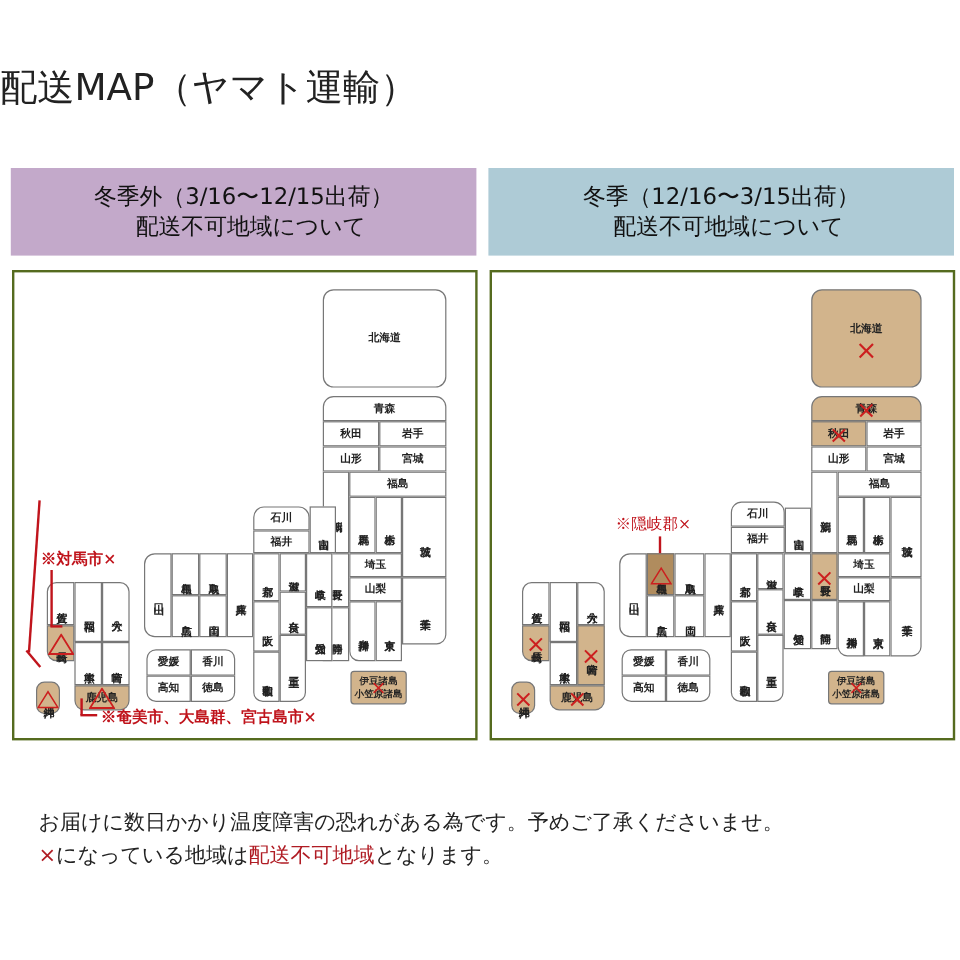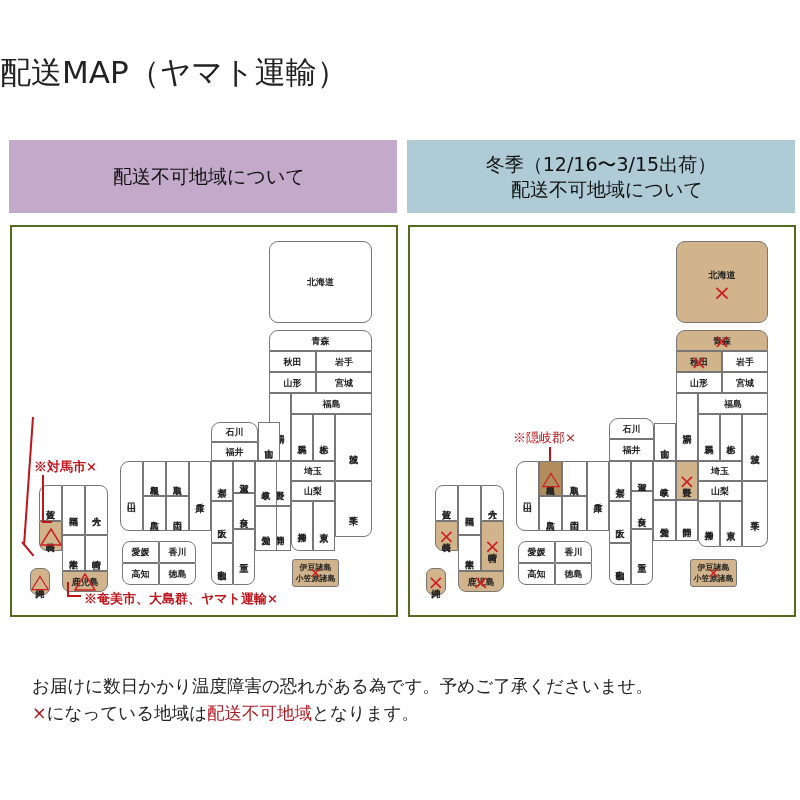--- a/index.html
+++ b/index.html
@@ -51,20 +51,21 @@
     position: absolute; left: 32px; top: 673px; font-size: 17.5px; line-height: 27px; color: #222;
   }
   .footer .red { color: #b01c24; }
 </style>
 </head>
 <body>
 
 <div class="title">配送MAP（ヤマト運輸）</div>
 
 <div class="season-head head-left">
+  <div>冬季外（3/16〜12/15出荷）</div>
   <div class="line2">配送不可地域について</div>
 </div>
 <div class="season-head head-right">
   <div>冬季（12/16〜3/15出荷）</div>
   <div class="line2">配送不可地域について</div>
 </div>
 
 <div class="map-frame frame-left">
 
   <div class="pref" style="left:257px;top:14px;width:103px;height:82px;border-radius:9px;">北海道</div>
@@ -129,21 +130,21 @@
         <polygon points="11,1 21,17 1,17" fill="none" stroke="#cc1f1f" stroke-width="1.5"></polygon>
       </svg>
   </div>
   <div class="pref x" style="left:280px;top:332px;width:47px;height:28px;flex-direction:column;font-size:8px;line-height:11px;border-radius:3px;">
     <span>伊豆諸島</span>
     <span>小笠原諸島</span>
     <span class="xmark" style="font-size:16px;">×</span>
   </div>
 
   <div class="note" style="left:22px;top:230px;">※対馬市×</div>
-  <div class="note" style="left:72px;top:362px;">※奄美市、大島群、ヤマト運輸×</div>
+  <div class="note" style="left:72px;top:362px;">※奄美市、大島群、宮古島市×</div>
 
   <div class="leader" style="left:20px;top:190px;width:2px;height:127px;transform:rotate(4deg);transform-origin:top;"></div>
   <div class="leader" style="left:9px;top:315px;width:2px;height:18px;transform:rotate(-40deg);transform-origin:top;"></div>
   <div class="leader" style="left:30px;top:248px;width:2px;height:47px;"></div>
   <div class="leader" style="left:30px;top:294px;width:10px;height:2px;"></div>
   <div class="leader" style="left:55px;top:355px;width:2px;height:14px;"></div>
   <div class="leader" style="left:55px;top:368px;width:14px;height:2px;"></div>
 </div>
 
 <div class="map-frame frame-right">

